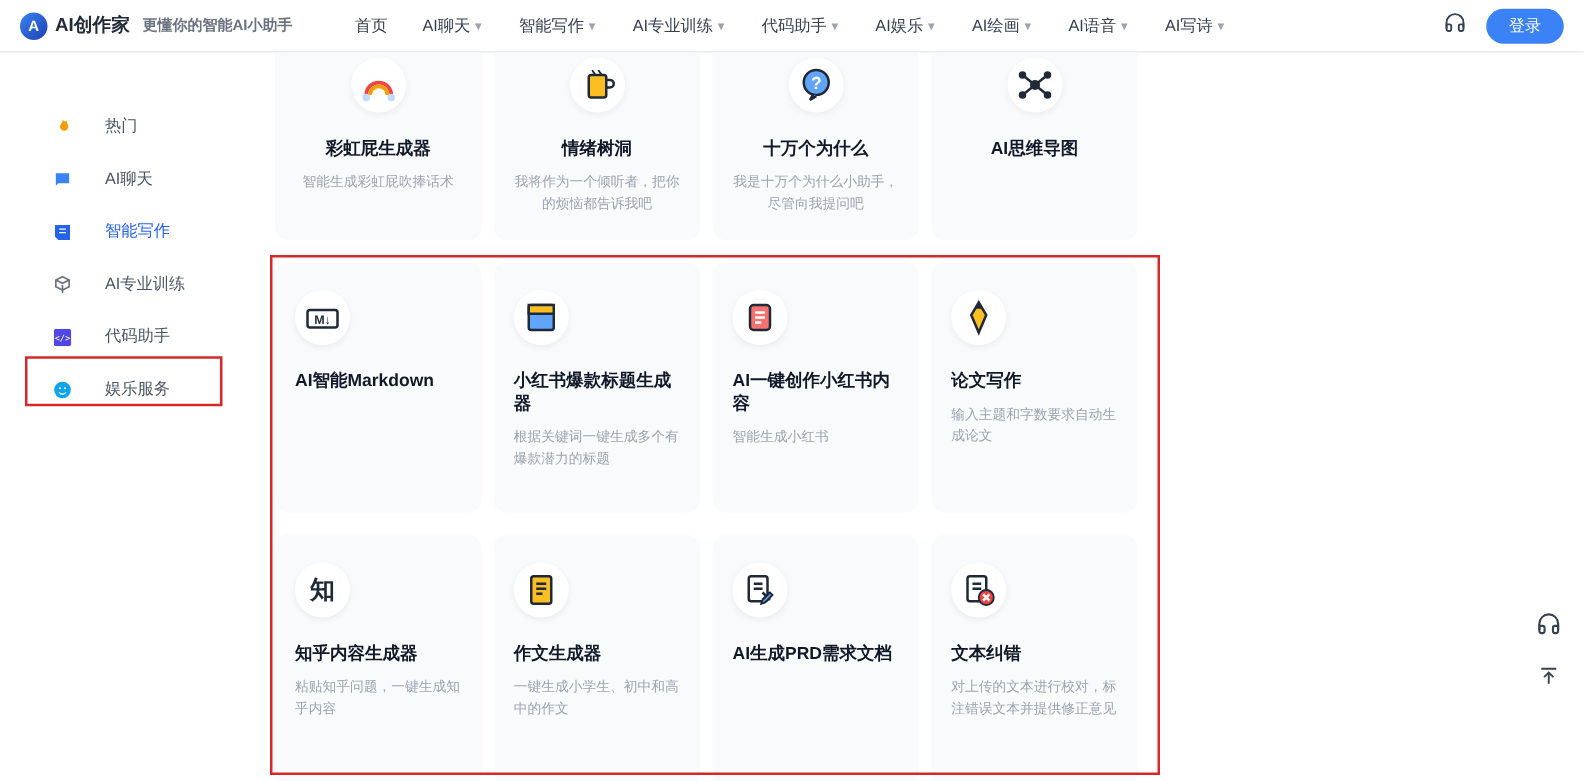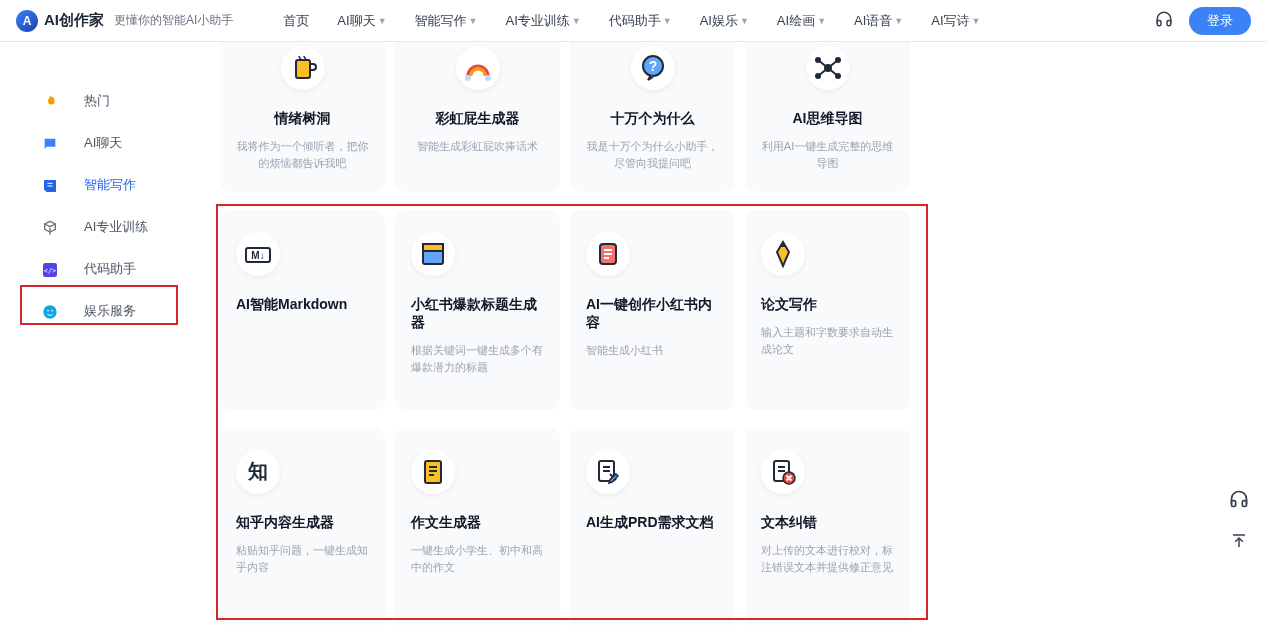--- a/index.html
+++ b/index.html
@@ -1,20 +1,20 @@
 <!DOCTYPE html>
 <html><head>
 <meta charset="utf-8">
 <style>
 * { margin: 0; padding: 0; box-sizing: border-box; }
 body { font-family: -apple-system, "PingFang SC", "Microsoft YaHei", sans-serif; background: #fff; color: #1f2937; width: 1267px; height: 625px; overflow: hidden; position: relative; }
 .header { display: flex; align-items: center; height: 42px; border-bottom: 1px solid #e5e7eb; padding: 0 16px; gap: 20px; }
 .logo { display: flex; align-items: center; gap: 6px; font-weight: 700; font-size: 15px; }
 .logo-icon { width: 22px; height: 22px; border-radius: 50%; background: linear-gradient(135deg,#3b82f6,#1e40af); display: flex; align-items: center; justify-content: center; color: #fff; font-size: 12px; }
-.tagline { font-size: 12px; color: #6b7280; margin-left: -10px; }
+.tagline { font-size: 12px; color: #6b7280; margin-left: -10px; font-weight: bold; }
 .nav { display: flex; align-items: center; gap: 28px; font-size: 13px; color: #374151; margin-left: 30px; justify-content: flex-end; }
 .nav-item { display: flex; align-items: center; gap: 2px; cursor: pointer; }
 .chev { font-size: 9px; color: #9ca3af; }
 .header-right { margin-left: auto; display: flex; align-items: center; gap: 16px; }
 .login-btn { background: #3b82f6; color: #fff; border: none; border-radius: 14px; padding: 5px 18px; font-size: 13px; cursor: pointer; }
 .layout { display: flex; height: calc(625px - 42px); }
 .sidebar { width: 210px; padding: 40px 0 0 30px; position: relative; }
 .side-item { display: flex; align-items: flex-end; gap: 26px; padding: 10px 12px; font-size: 13px; color: #4b5563; cursor: pointer; border-radius: 6px; margin-bottom: 4px; width: 140px; }
 .side-item.active { color: #2563eb; }
 .side-box { position: absolute; border: 2px solid #d62828; left: 20px; top: 243px; width: 158px; height: 40px; pointer-events: none; }
@@ -145,39 +145,39 @@
           </svg>
         </span>
         <span>娱乐服务</span>
       </div>
     </div>
   <div class="main">
     <div class="grid row-top" id="row-top">
         <div class="card">
           <div class="card-icon">
             <svg viewBox="0 0 32 32">
-              <rect x="9" y="8" width="14" height="18" rx="2" fill="#fbbf24" stroke="#1f2937" stroke-width="2"></rect>
-              <path d="M23 12h3a3 3 0 0 1 0 6h-3" fill="none" stroke="#1f2937" stroke-width="2"></path>
-              <path d="M12 4c0 2 2 2 2 4M17 4c0 2 2 2 2 4" stroke="#1f2937" stroke-width="1.5" fill="none"></path>
-            </svg>
-          </div>
-          <div class="card-title">情绪树洞</div>
-          <div class="card-desc">我将作为一个倾听者，把你的烦恼都告诉我吧</div>
-        </div>
-        <div class="card">
-          <div class="card-icon">
-            <svg viewBox="0 0 32 32">
               <path d="M6 24a10 10 0 0 1 20 0" fill="none" stroke="#ef4444" stroke-width="3"></path>
               <path d="M9 24a7 7 0 0 1 14 0" fill="none" stroke="#f59e0b" stroke-width="3"></path>
               <circle cx="6" cy="26" r="3" fill="#bfdbfe"></circle>
               <circle cx="26" cy="26" r="3" fill="#bfdbfe"></circle>
             </svg>
           </div>
           <div class="card-title">彩虹屁生成器</div>
           <div class="card-desc">智能生成彩虹屁吹捧话术</div>
+        </div>
+        <div class="card">
+          <div class="card-icon">
+            <svg viewBox="0 0 32 32">
+              <rect x="9" y="8" width="14" height="18" rx="2" fill="#fbbf24" stroke="#1f2937" stroke-width="2"></rect>
+              <path d="M23 12h3a3 3 0 0 1 0 6h-3" fill="none" stroke="#1f2937" stroke-width="2"></path>
+              <path d="M12 4c0 2 2 2 2 4M17 4c0 2 2 2 2 4" stroke="#1f2937" stroke-width="1.5" fill="none"></path>
+            </svg>
+          </div>
+          <div class="card-title">情绪树洞</div>
+          <div class="card-desc">我将作为一个倾听者，把你的烦恼都告诉我吧</div>
         </div>
         <div class="card">
           <div class="card-icon">
             <svg viewBox="0 0 32 32">
               <circle cx="16" cy="14" r="10" fill="#60a5fa" stroke="#1f2937" stroke-width="2"></circle>
               <text x="16" y="19" font-size="14" fill="#fff" text-anchor="middle" font-weight="bold">?</text>
               <path d="M14 23l-3 5 5-3" fill="#60a5fa" stroke="#1f2937" stroke-width="2"></path>
             </svg>
           </div>
           <div class="card-title">十万个为什么</div>
@@ -188,21 +188,20 @@
             <svg viewBox="0 0 32 32">
               <circle cx="16" cy="16" r="4" fill="#1f2937"></circle>
               <circle cx="6" cy="8" r="3" fill="#1f2937"></circle>
               <circle cx="26" cy="8" r="3" fill="#1f2937"></circle>
               <circle cx="6" cy="24" r="3" fill="#1f2937"></circle>
               <circle cx="26" cy="24" r="3" fill="#1f2937"></circle>
               <path d="M16 16L6 8M16 16l10-8M16 16L6 24M16 16l10 8" stroke="#1f2937" stroke-width="2"></path>
             </svg>
           </div>
           <div class="card-title">AI思维导图</div>
-          <div class="card-desc">利用AI一键生成完整的思维导图</div>
         </div>
       </div>
     <div class="grid" id="row-mid">
         <div class="card left">
           <div class="card-icon">
             <svg viewBox="0 0 32 32">
               <rect x="4" y="10" width="24" height="14" rx="2" fill="none" stroke="#1f2937" stroke-width="2"></rect>
               <text x="16" y="21" font-size="10" fill="#1f2937" text-anchor="middle" font-weight="bold">M↓</text>
             </svg>
           </div>

